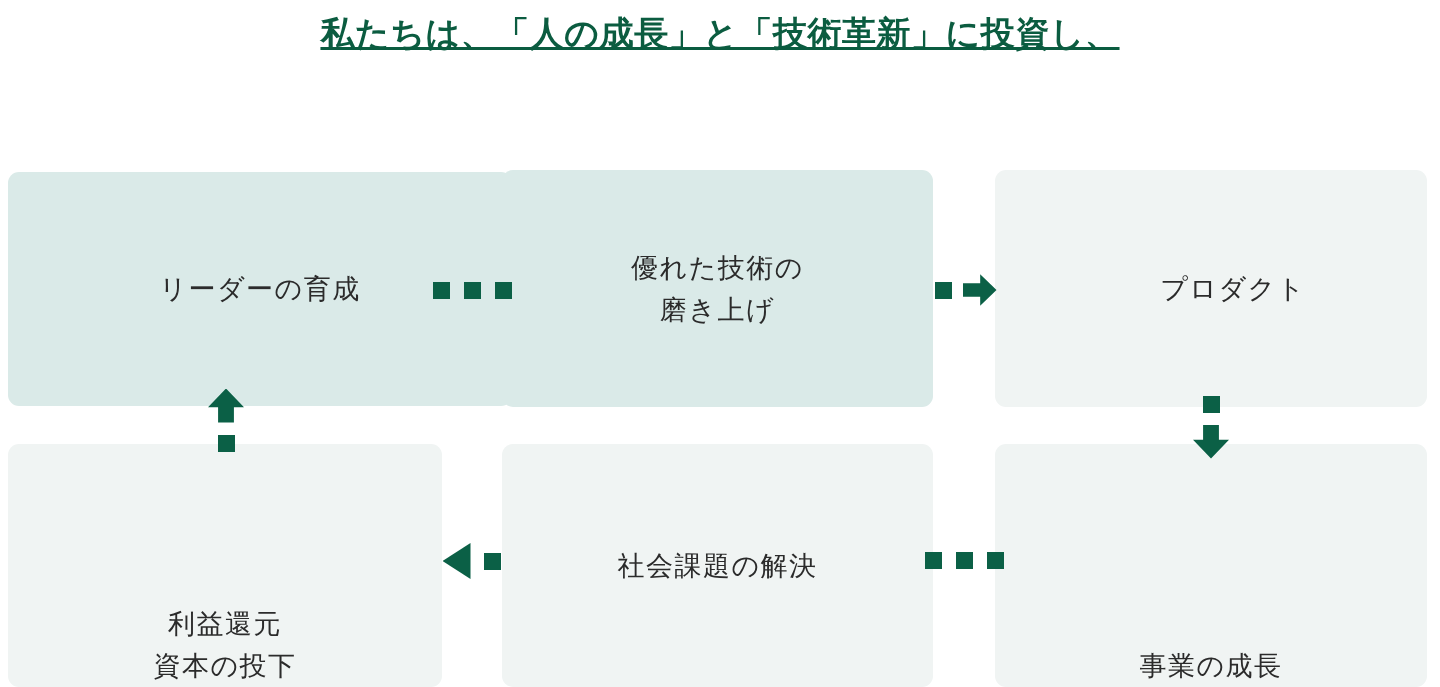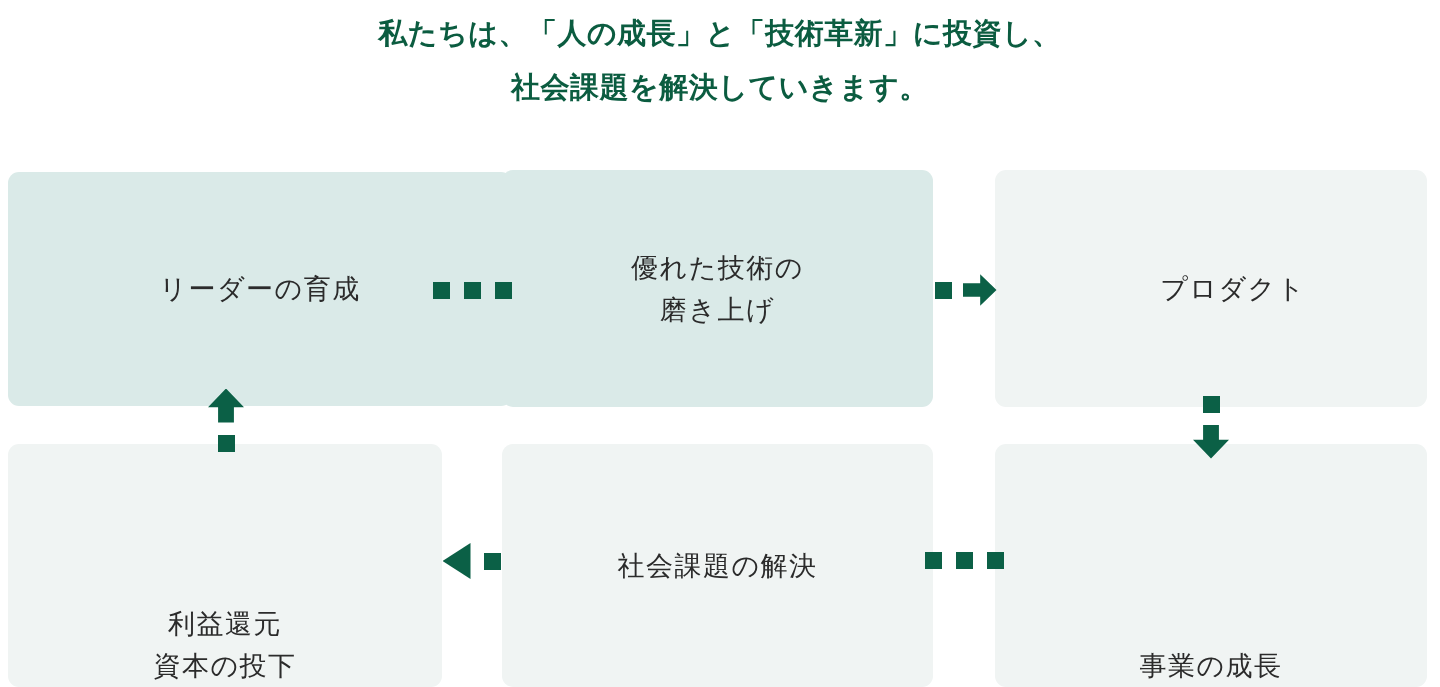--- a/index.html
+++ b/index.html
@@ -23,23 +23,24 @@
 
   
   .heading {
     position: absolute;
     left: 0;
     top: 6px;
     width: 1440px;
     text-align: center;
     color: #0b5c40;
     font-weight: bold;
-    font-size: 29px;
+    font-size: 34px;
     line-height: 54px;
     letter-spacing: 0.5px;
+    text-decoration: underline;
   }
   .heading .line {
     display: block;
     white-space: nowrap;
   }
 
   
   .box {
     position: absolute;
     border-radius: 11px;
@@ -129,21 +130,20 @@
   .conn-r2-21 { left: 442px;  top: 540px; width: 60px;  height: 42px; }
   .conn-c1-up { left: 190px;  top: 388px; width: 72px;  height: 66px; }
 </style>
 </head>
 <body>
 
 <div id="stage">
 
   <div class="heading">
     <span class="line">私たちは、「人の成長」と「技術革新」に投資し、</span>
-    <span class="line">社会課題を解決していきます。</span>
   </div>
 
   <div class="box box-r1c1 tint-mint">
     <div class="box-label">リーダーの育成</div>
   </div>
 
   <div class="box box-r1c2 tint-mint">
     <div class="box-label">優れた技術の
 磨き上げ</div>
   </div>

